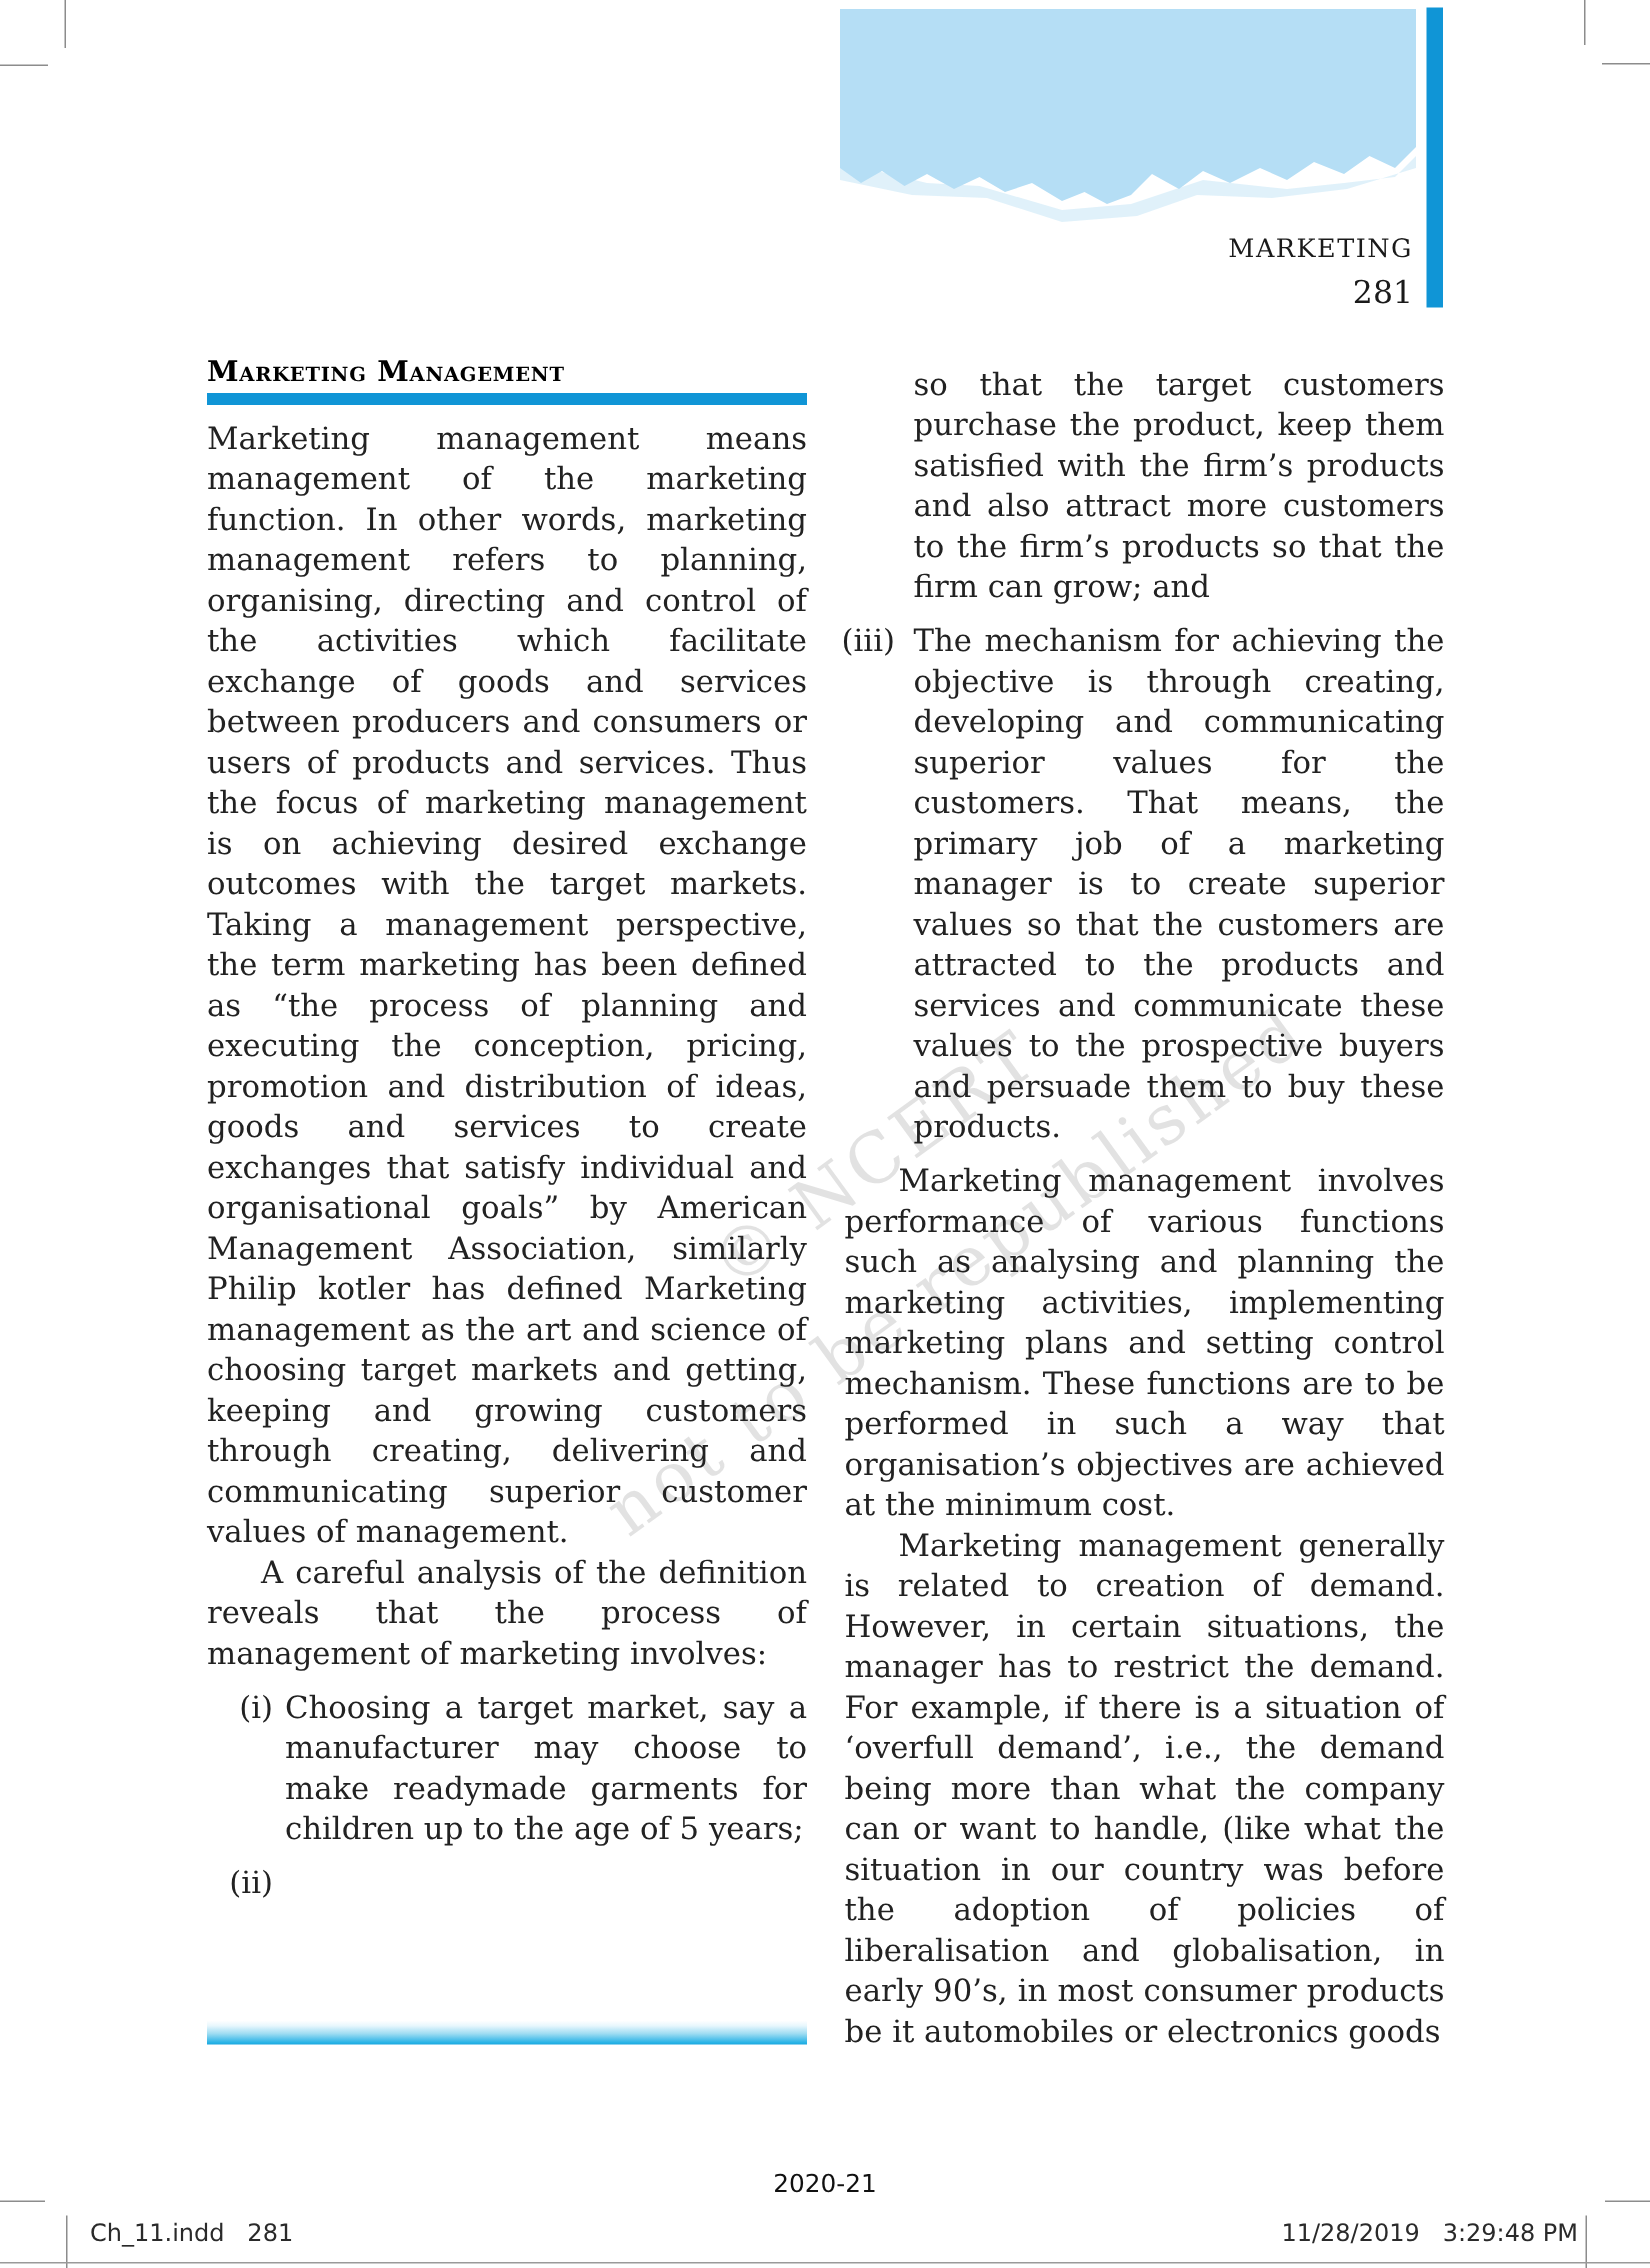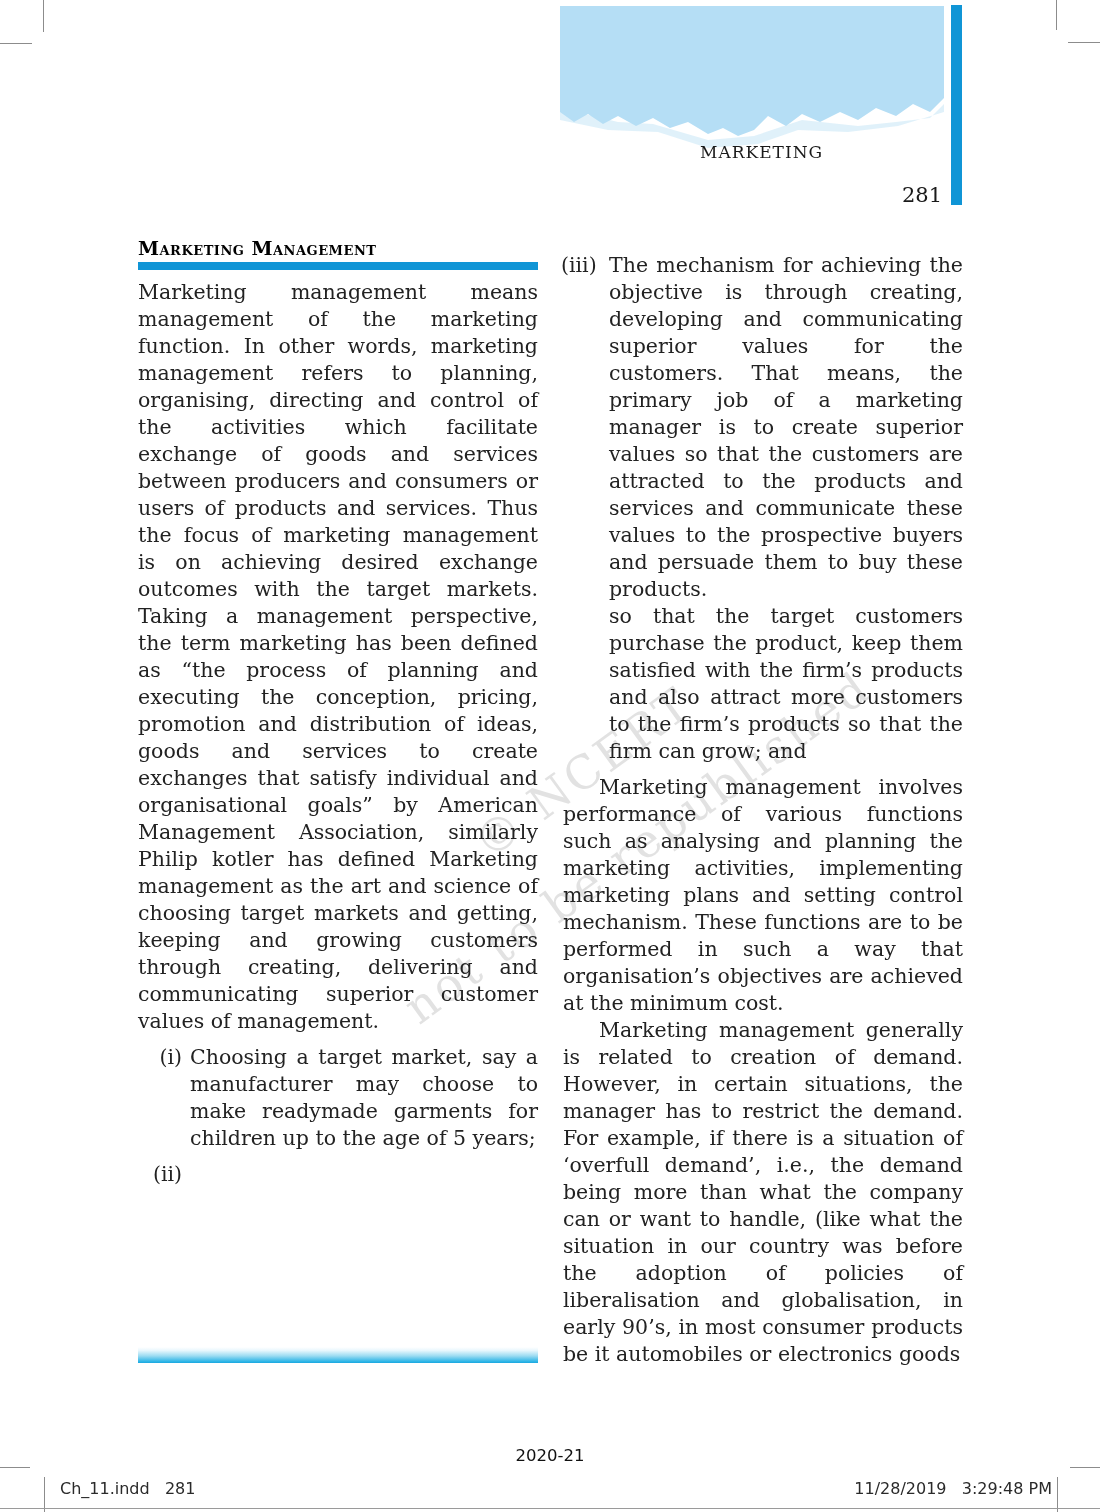--- a/index.html
+++ b/index.html
@@ -21,22 +21,22 @@
   .m-bl-v{left:44px;top:1477px;width:1px;height:35px;}
   .m-br-h{left:1070px;top:1467px;width:30px;height:1px;}
   .m-br-v{left:1057px;top:1477px;width:1px;height:35px;}
   .m-bottom{left:0;top:1508px;width:1100px;height:1px;background:#9a9a9a;}
 
   
   .torn-wrap{position:absolute;left:558px;top:0;width:392px;height:150px;}
   .side-bar{position:absolute;left:951px;top:5px;width:11px;height:200px;background:#1095d6;}
 
   .running-head{
-    position:absolute;left:700px;top:142px;width:242px;
-    font-size:17px;letter-spacing:1px;color:#1a1a1a;
+    position:absolute;left:700px;top:156px;width:242px;
+    text-align:right;font-size:17px;letter-spacing:1px;color:#1a1a1a;
   }
   .page-number{
     position:absolute;left:700px;top:183px;width:242px;
     text-align:right;font-size:21px;color:#1a1a1a;
   }
 
   
   .watermark{
     position:absolute;left:330px;top:590px;width:560px;height:440px;
     display:flex;flex-direction:column;align-items:center;justify-content:center;
@@ -118,38 +118,39 @@
 
 <div class="watermark">
   <span>© NCERT</span>
   <span>not to be republished</span>
 </div>
 
 <div class="col col-left">
   <h2 class="section-heading">Marketing Management</h2>
   <div class="heading-rule"></div>
   <p class="body-text">Marketing management means management of the marketing function. In other words, marketing management refers to planning, organising, directing and control of the activities which facilitate exchange of goods and services between producers and consumers or users of products and services. Thus the focus of marketing management is on achieving desired exchange outcomes with the target markets. Taking a management perspective, the term marketing has been defined as “the process of planning and executing the conception, pricing, promotion and distribution of ideas, goods and services to create exchanges that satisfy individual and organisational goals” by American Management Association, similarly Philip kotler has defined Marketing management as the art and science of choosing target markets and getting, keeping and growing customers through creating, delivering and communicating superior customer values of management.</p>
+  <p class="body-text indent">A careful analysis of the definition reveals that the process of management of marketing involves:</p>
   <div class="body-text hang">
     <span class="li-label">(i)</span>
     <span>Choosing a target market, say a manufacturer may choose to make readymade garments for children up to the age of 5 years;</span>
   </div>
   <div class="body-text hang">
     <span class="li-label">(ii)</span>
   </div>
 </div>
 
 <div class="bottom-gradient-bar"></div>
 
 <div class="col col-right">
+  <div class="body-text hang-r">
+    <span>so that the target customers purchase the product, keep them satisfied with the firm’s products and also attract more customers to the firm’s products so that the firm can grow; and</span>
+  </div>
   <div class="body-text hang-r" style="margin-top:9px;">
     <span class="li-label">(iii)</span>
     <span>The mechanism for achieving the objective is through creating, developing and communicating superior values for the customers. That means, the primary job of a marketing manager is to create superior values so that the customers are attracted to the products and services and communicate these values to the prospective buyers and persuade them to buy these products.</span>
-  </div>
-  <div class="body-text hang-r">
-    <span>so that the target customers purchase the product, keep them satisfied with the firm’s products and also attract more customers to the firm’s products so that the firm can grow; and</span>
   </div>
   <p class="body-text indent" style="margin-top:9px;">Marketing management involves performance of various functions such as analysing and planning the marketing activities, implementing marketing plans and setting control mechanism. These functions are to be performed in such a way that organisation’s objectives are achieved at the minimum cost.</p>
   <p class="body-text indent">Marketing management generally is related to creation of demand. However, in certain situations, the manager has to restrict the demand. For example, if there is a situation of ‘overfull demand’, i.e., the demand being more than what the company can or want to handle, (like what the situation in our country was before the adoption of policies of liberalisation and globalisation, in early 90’s, in most consumer products be it automobiles or electronics goods</p>
 </div>
 
 <div class="edition">2020-21</div>
 <div class="slug slug-left">Ch_11.indd   281</div>
 <div class="slug slug-right">11/28/2019   3:29:48 PM</div>
 
 </body></html>

